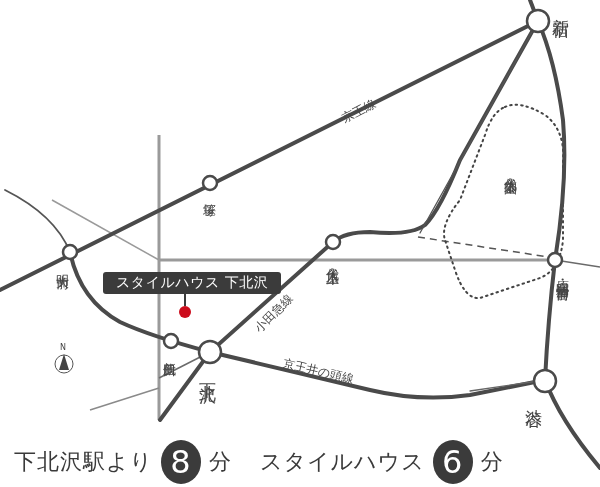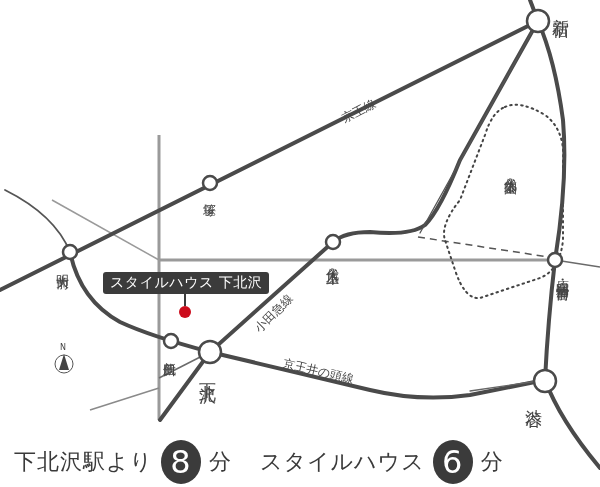--- a/index.html
+++ b/index.html
@@ -4,21 +4,21 @@
 <style>
   html, body { margin: 0; padding: 0; background: #ffffff; }
   body { width: 600px; height: 487px; position: relative; overflow: hidden;
          font-family: "DejaVu Sans", sans-serif; color: #3a3a3a; }
   #map { position: absolute; left: 0; top: 0; width: 600px; height: 487px; }
   .vlabel { position: absolute; writing-mode: vertical-rl; text-orientation: upright;
             font-size: 13px; color: #444; letter-spacing: 1px; line-height: 1; }
   .vlabel.big { font-size: 17px; letter-spacing: 2px; }
   .rlabel { position: absolute; font-size: 12px; color: #444; white-space: nowrap; transform-origin: left center; }
   .pin-label { position: absolute; left: 103px; top: 272px; background: #3b3b3b; color: #fff;
-               font-size: 14px; padding: 2px 7px; border-radius: 3px; white-space: nowrap; letter-spacing: 0.5px; }
+               font-size: 14px; padding: 2px 13px; border-radius: 3px; white-space: nowrap; letter-spacing: 0.5px; }
   .footer { position: absolute; left: 14px; top: 440px; height: 44px; display: flex; align-items: center;
             font-size: 22px; color: #3a3a3a; letter-spacing: 1px; white-space: nowrap; }
   .footer .group { display: flex; align-items: center; }
   .footer .badge { display: inline-flex; align-items: center; justify-content: center;
                    width: 40px; height: 44px; border-radius: 50%; background: #3b3b3b; color: #fff;
                    font-size: 32px; margin: 0 8px; }
   .footer .gap { width: 28px; }
 </style>
 </head>
 <body>

